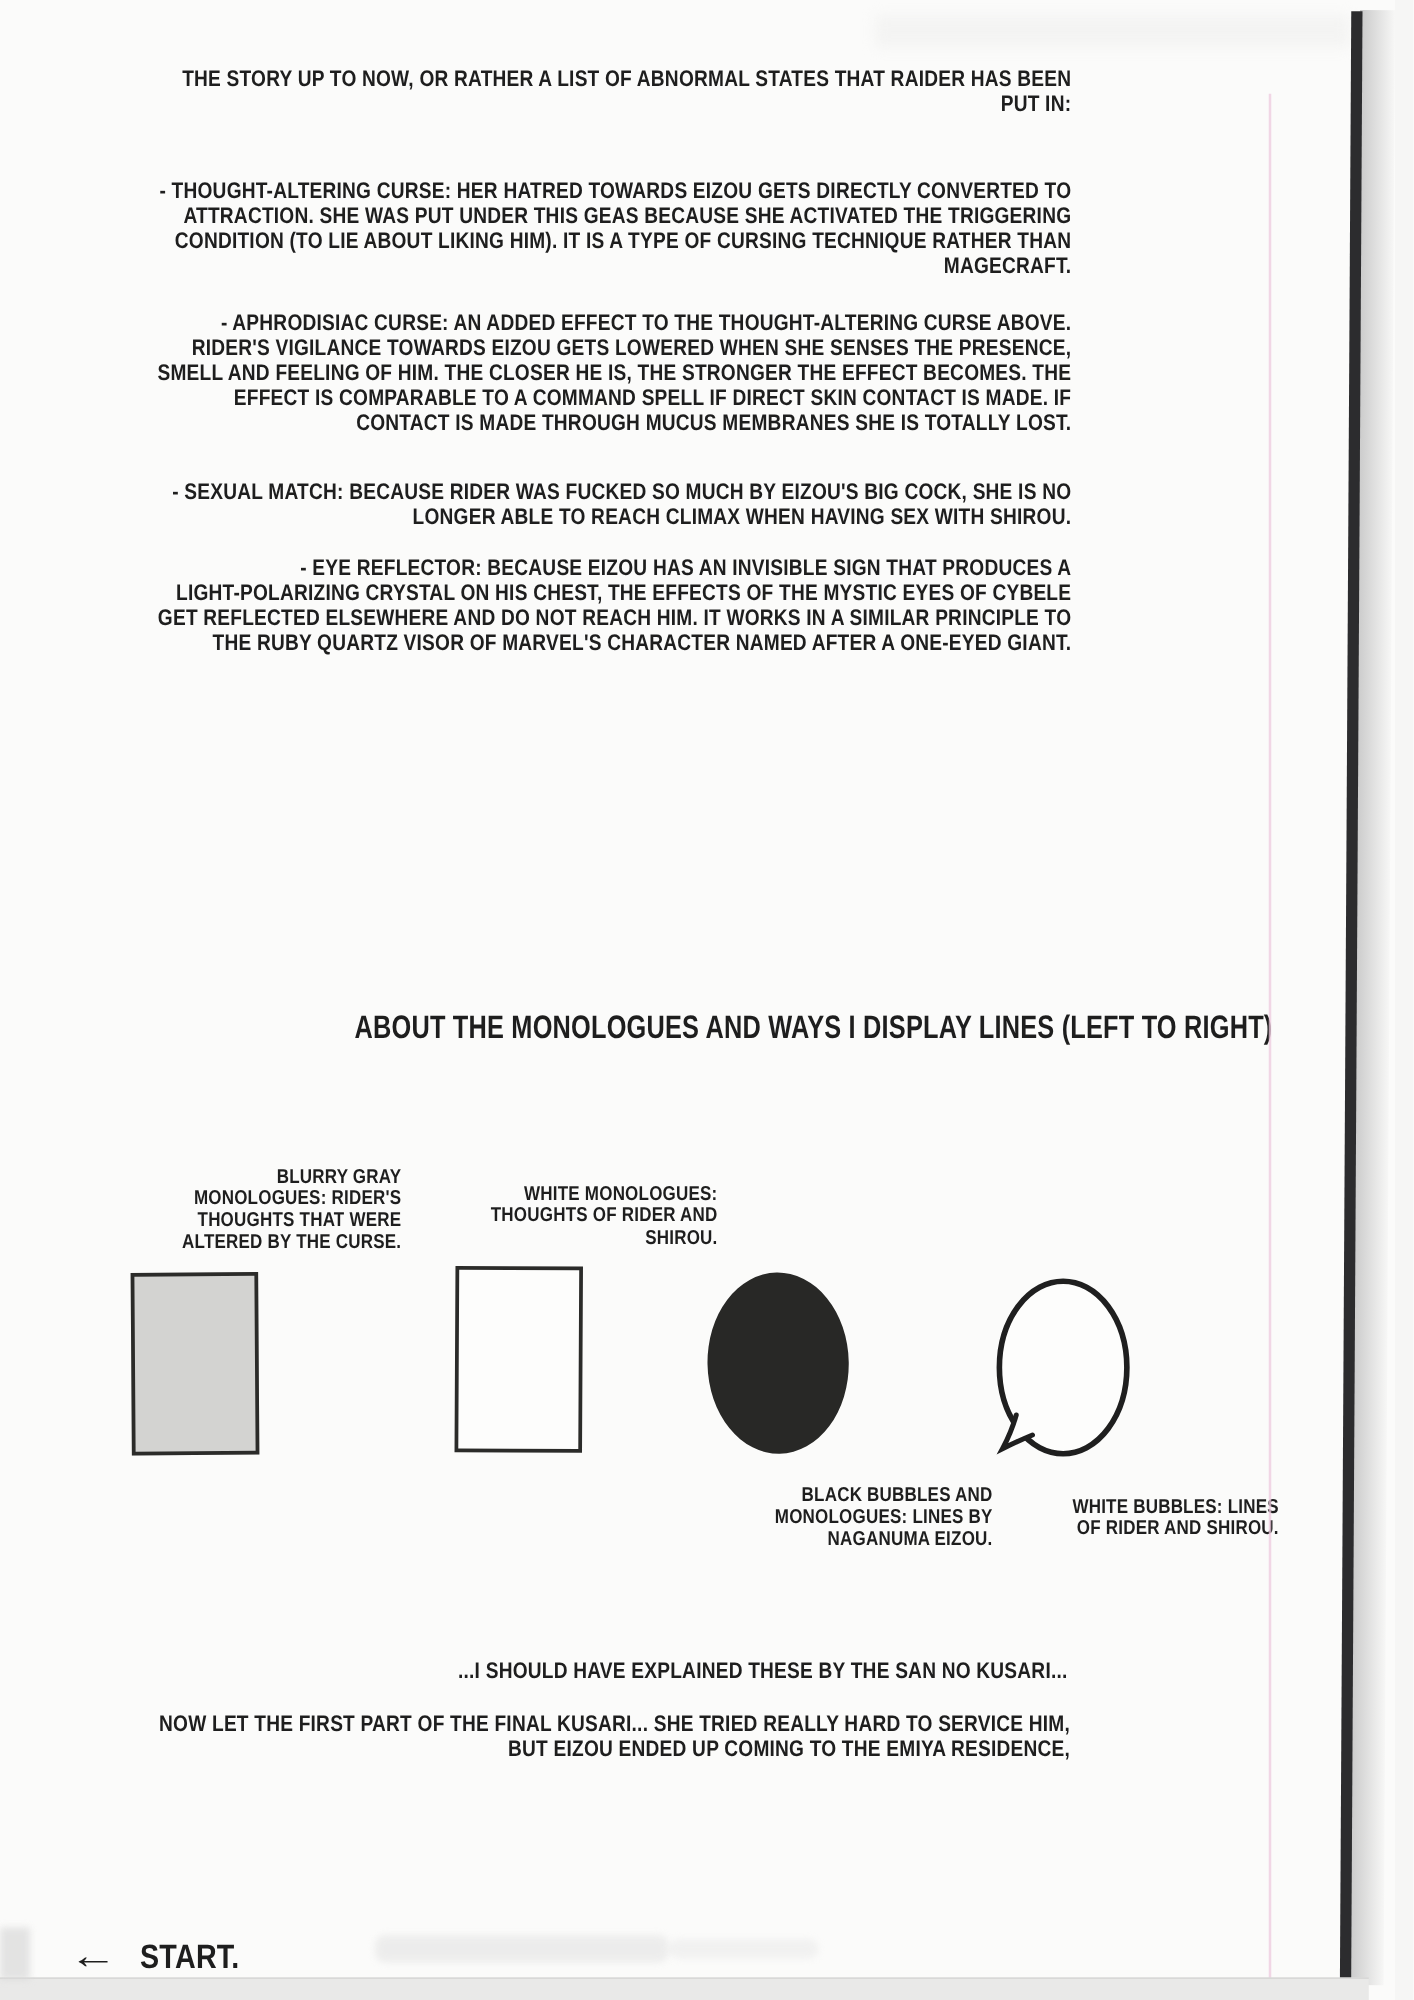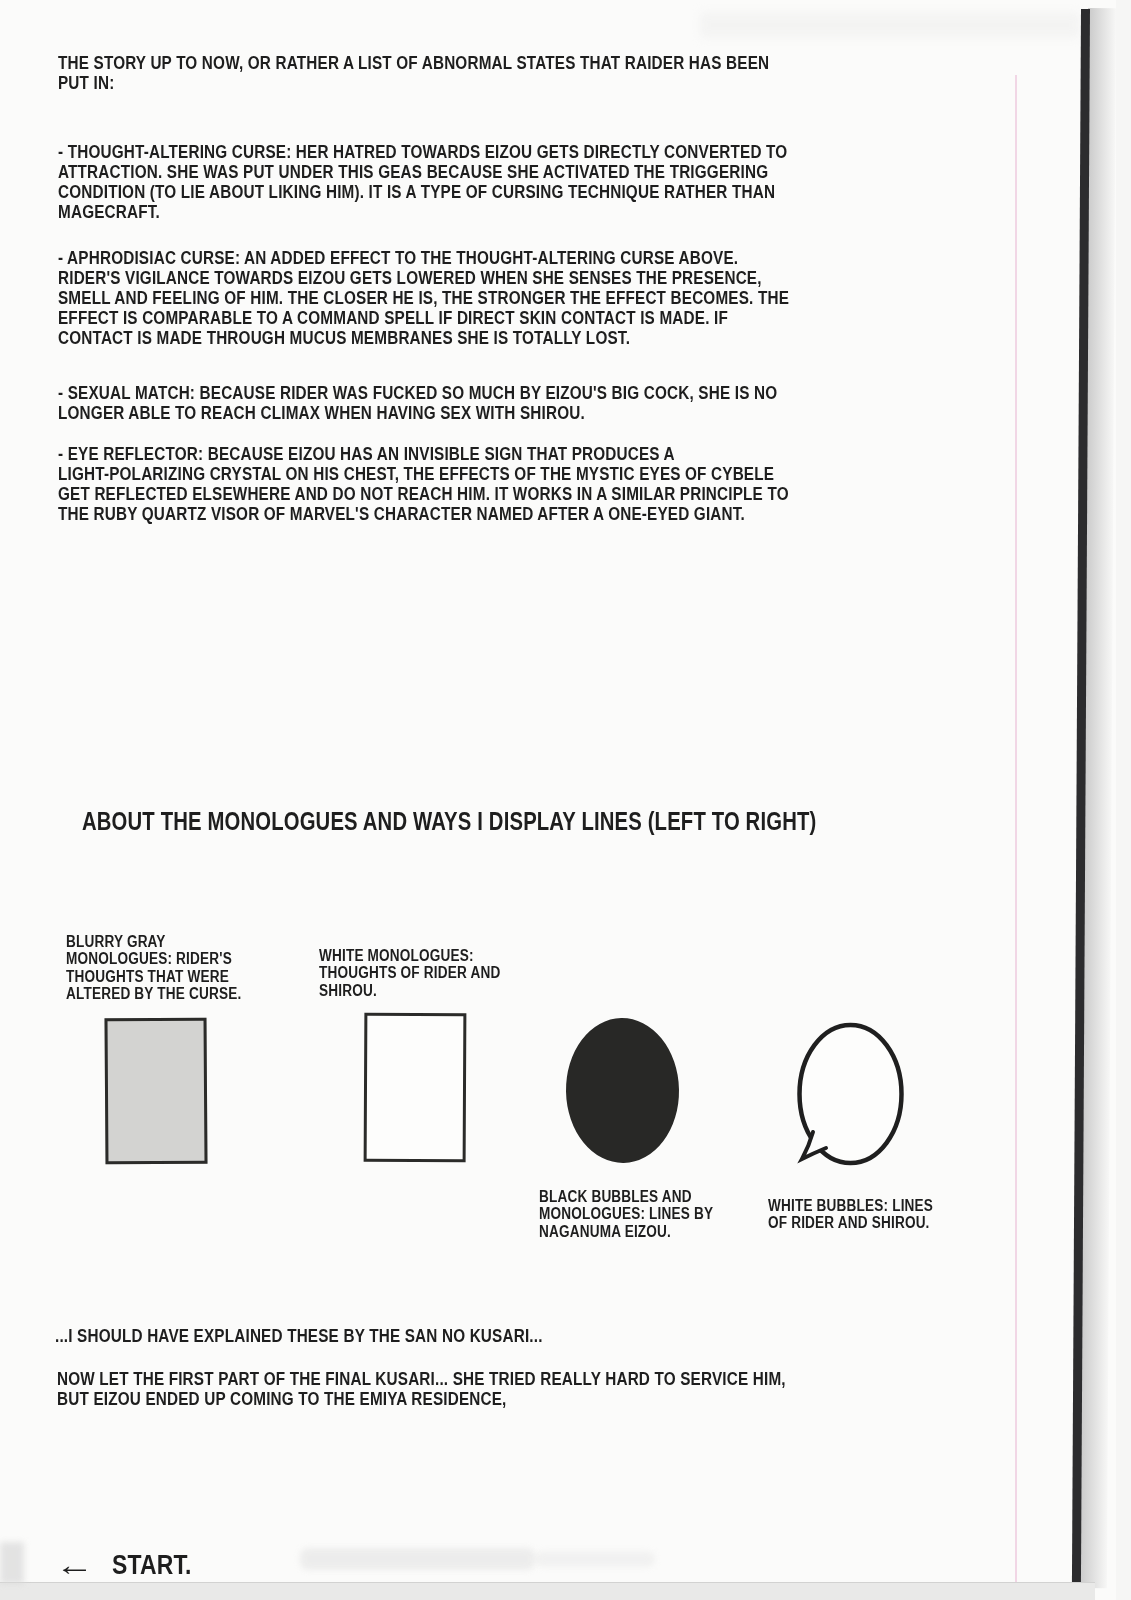--- a/index.html
+++ b/index.html
@@ -3,20 +3,21 @@
 <meta charset="utf-8">
 <style>
   html,body{margin:0;padding:0;}
   body{background:#ffffff;}
   #page{
     position:relative;
     width:1131px;height:1600px;
     background:#fbfbfa;
     overflow:hidden;
     font-family:"Liberation Sans",sans-serif;
+    text-align:right;
   }
   .comic{
     position:absolute;
     font-family:"Liberation Sans",sans-serif;
     font-weight:bold;
     color:#1e1e1e;
     white-space:pre-line;
     transform-origin:0 0;
     letter-spacing:0.2px;
   }

